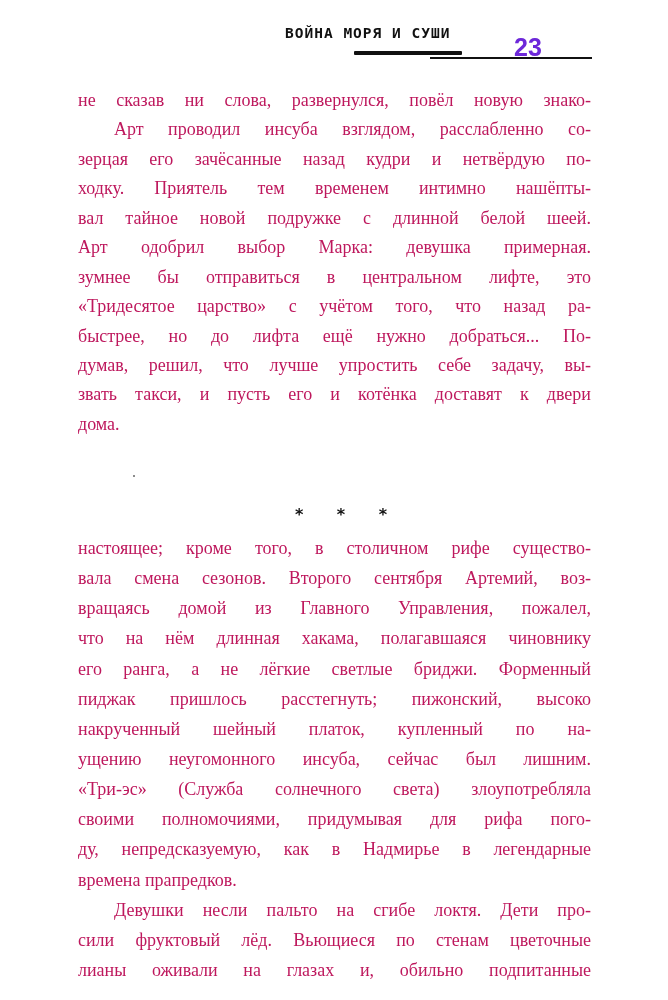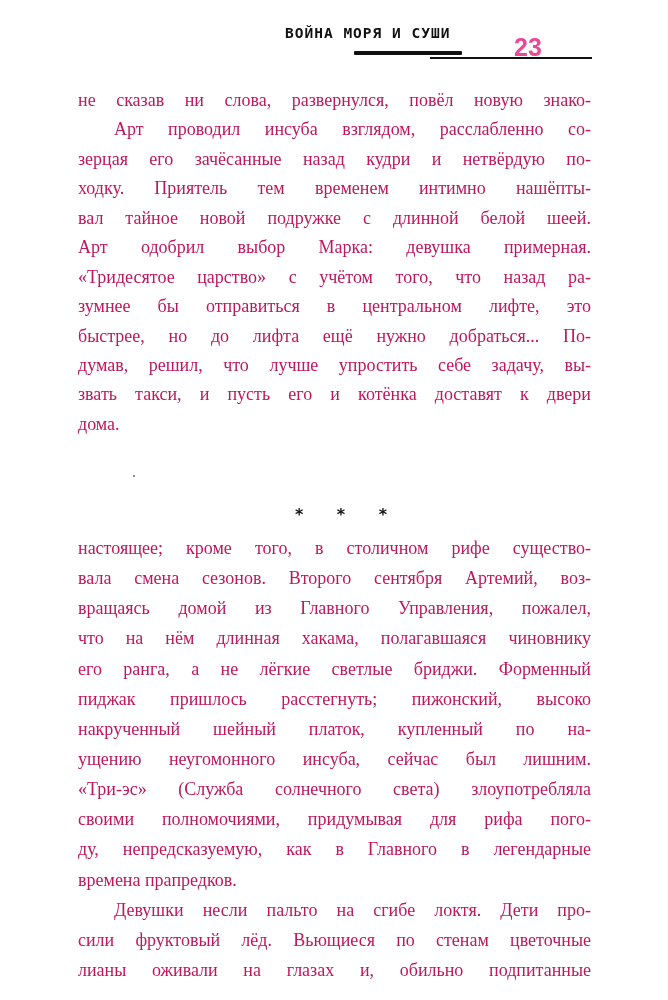--- a/index.html
+++ b/index.html
@@ -41,21 +41,21 @@
       background: #111;
       border-radius: 1px;
     }
     .page-number {
       position: absolute;
       left: 514px;
       top: 33px;
       font-family: "Liberation Sans", sans-serif;
       font-weight: bold;
       font-size: 25px;
-      color: #ec4899;
+      color: #6d28d9;
     }
     .head-rule {
       position: absolute;
       left: 430px;
       top: 57px;
       width: 162px;
       height: 2px;
       background: #111;
     }
     .text-block {
@@ -117,22 +117,22 @@
   <div class="head-rule"></div>
 </div>
 
 <div class="text-block block-1" style="top: 86px;">
   <span class="line">не сказав ни слова, развернулся, повёл новую знако-</span>
   <span class="line indent">Арт проводил инсуба взглядом, расслабленно со-</span>
   <span class="line">зерцая его зачёсанные назад кудри и нетвёрдую по-</span>
   <span class="line">ходку. Приятель тем временем интимно нашёпты-</span>
   <span class="line">вал тайное новой подружке с длинной белой шеей.</span>
   <span class="line">Арт одобрил выбор Марка: девушка примерная.</span>
+  <span class="line">зумнее бы отправиться в центральном лифте, это</span>
   <span class="line">«Тридесятое царство» с учётом того, что назад ра-</span>
-  <span class="line">зумнее бы отправиться в центральном лифте, это</span>
   <span class="line">быстрее, но до лифта ещё нужно добраться... По-</span>
   <span class="line">думав, решил, что лучше упростить себе задачу, вы-</span>
   <span class="line">звать такси, и пусть его и котёнка доставят к двери</span>
   <span class="line last">дома.</span>
 </div>
 
 <div class="speck"></div>
 
 <div class="separator">* * *</div>
 
@@ -140,18 +140,18 @@
   <span class="line">настоящее; кроме того, в столичном рифе существо-</span>
   <span class="line">вала смена сезонов. Второго сентября Артемий, воз-</span>
   <span class="line">вращаясь домой из Главного Управления, пожалел,</span>
   <span class="line">что на нём длинная хакама, полагавшаяся чиновнику</span>
   <span class="line">его ранга, а не лёгкие светлые бриджи. Форменный</span>
   <span class="line">пиджак пришлось расстегнуть; пижонский, высоко</span>
   <span class="line">накрученный шейный платок, купленный по на-</span>
   <span class="line">ущению неугомонного инсуба, сейчас был лишним.</span>
   <span class="line">«Три-эс» (Служба солнечного света) злоупотребляла</span>
   <span class="line">своими полномочиями, придумывая для рифа пого-</span>
-  <span class="line">ду, непредсказуемую, как в Главного в легендарные</span>
+  <span class="line">ду, непредсказуемую, как в Надмирье в легендарные</span>
   <span class="line last">времена прапредков.</span>
   <span class="line indent">Девушки несли пальто на сгибе локтя. Дети про-</span>
   <span class="line">сили фруктовый лёд. Вьющиеся по стенам цветочные</span>
   <span class="line">лианы оживали на глазах и, обильно подпитанные</span>
 </div>
 
 </body></html>

